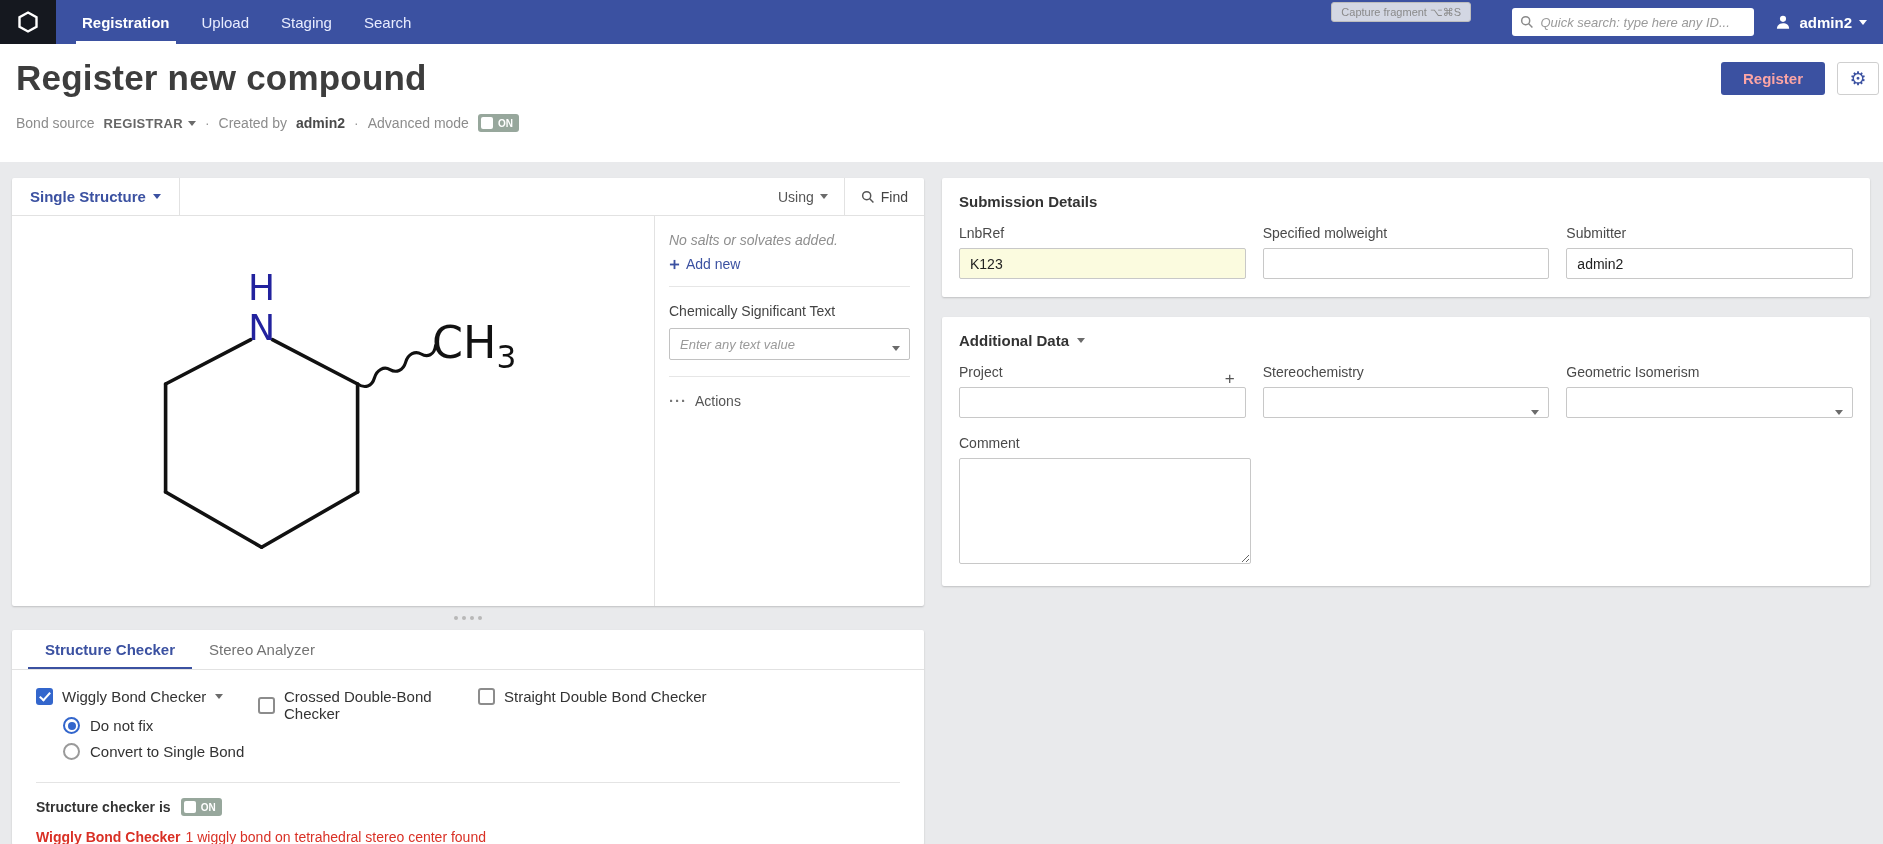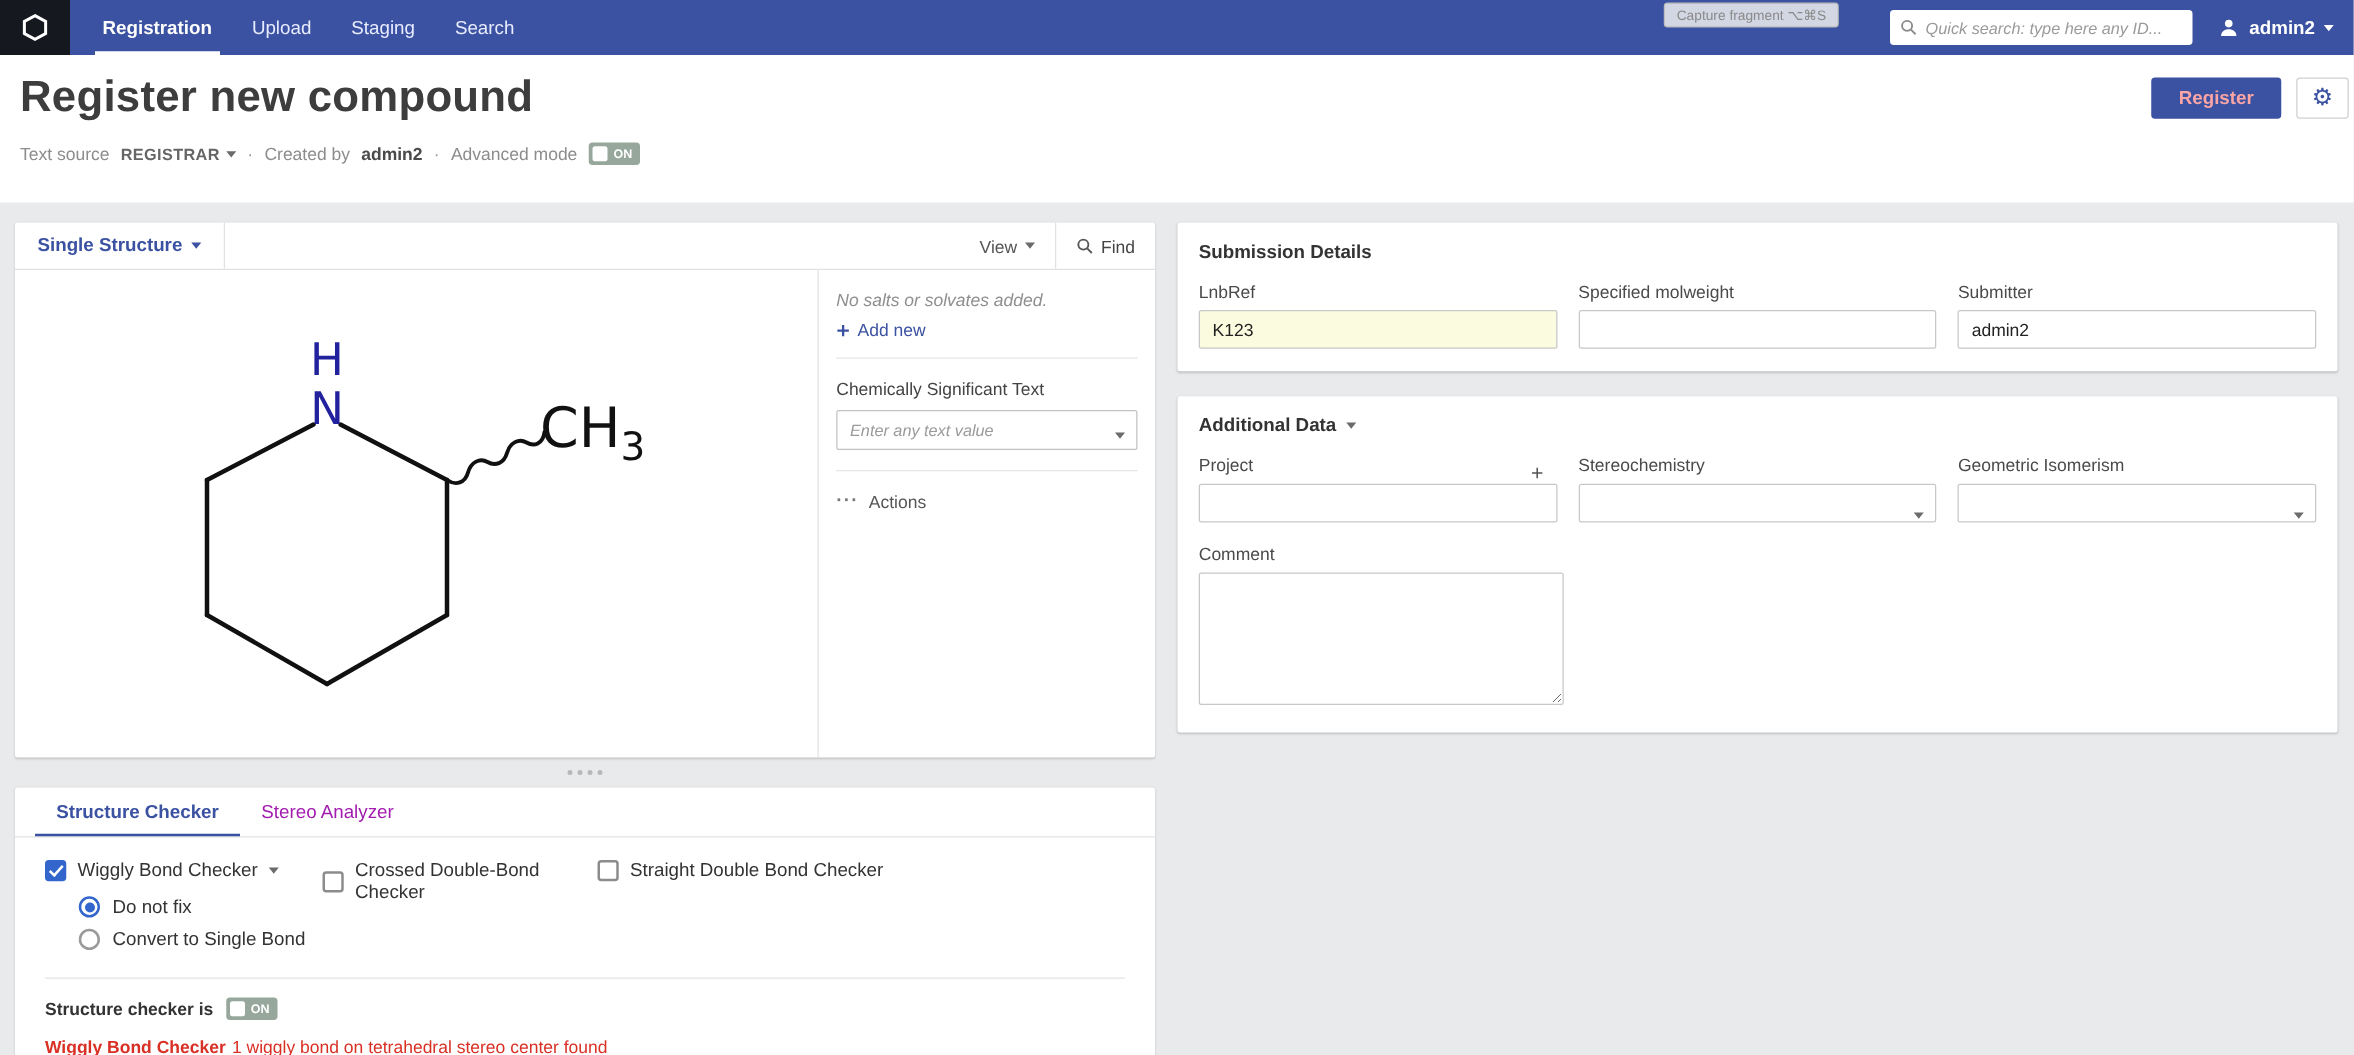--- a/index.html
+++ b/index.html
@@ -72,21 +72,21 @@
   .dots { color:#777; font-weight:bold; letter-spacing:1px; font-size:15px; line-height:6px; }
 
   
   .grip-row { height:24px; display:flex; align-items:center; justify-content:center; }
   .grip { display:flex; gap:4px; padding:4px 8px; cursor:row-resize; }
   .grip i { width:4px; height:4px; border-radius:50%; background:#b8b8b8; }
 
   
   .checker-card { flex:1; min-height:214px; display:flex; flex-direction:column; overflow:hidden; }
   .tabs { display:flex; border-bottom:1px solid #e2e2e2; padding-left:16px; }
-  .tab { padding:11px 17px 9px; font-size:15px; color:#a21caf; cursor:pointer; border-bottom:2px solid transparent; }
+  .tab { padding:11px 17px 9px; font-size:15px; color:#737373; cursor:pointer; border-bottom:2px solid transparent; }
   .tab.active { color:#3b51a1; font-weight:bold; border-bottom-color:#3b51a1; }
   .checker-content { padding:18px 24px 0; }
   .check-grid { display:flex; align-items:flex-start; }
   .check-col1 { width:222px; } .check-col2 { width:220px; }
   .check-item { display:flex; align-items:center; gap:9px; cursor:pointer; font-size:15px; color:#333; }
   .cbx { width:17px; height:17px; border-radius:3px; position:relative; flex:none; }
   .cbx.checked { background:#3366cc; }
   .cbx.checked::after { content:""; position:absolute; left:5.5px; top:2px; width:4px; height:9px;
     border:solid #fff; border-width:0 2px 2px 0; transform:rotate(42deg); }
   .cbx.empty { background:#fff; border:2px solid #8c8c8c; }
@@ -170,21 +170,21 @@
   <div class="title-row">
     <div class="page-title">Register new compound</div>
     <div class="title-actions">
       <button class="btn-register">Register</button>
       <div class="btn-gear">
         <span>⚙</span>
       </div>
     </div>
   </div>
   <div class="meta-row">
-    <span>Text source</span>
+    <span>Bond source</span>
     <span class="source-dd">
       <span>REGISTRAR</span>
       <span class="caret-sm"></span>
     </span>
     <span class="dot-sep">·</span>
     <span>Created by</span>
     <span class="meta-strong">admin2</span>
     <span class="dot-sep">·</span>
     <span>Advanced mode</span>
     <span class="toggle">
@@ -198,21 +198,21 @@
 
   <div class="left-col">
     <div class="card structure-card">
       <div class="sc-header">
         <div class="mode-dd">
           <span>Single Structure</span>
           <span class="caret-sm" style="border-top-color:#3b51a1"></span>
         </div>
         <div class="sc-header-right">
           <div class="view-dd">
-            <span>View</span>
+            <span>Using</span>
             <span class="caret-sm"></span>
           </div>
           <div class="find-btn">
             <svg width="14" height="14" viewBox="0 0 16 16">
               <circle cx="6.5" cy="6.5" r="4.6" fill="none" stroke="#555" stroke-width="1.7"></circle>
               <line x1="10" y1="10" x2="14.2" y2="14.2" stroke="#555" stroke-width="1.7"></line>
             </svg>
             <span>Find</span>
           </div>
         </div>

